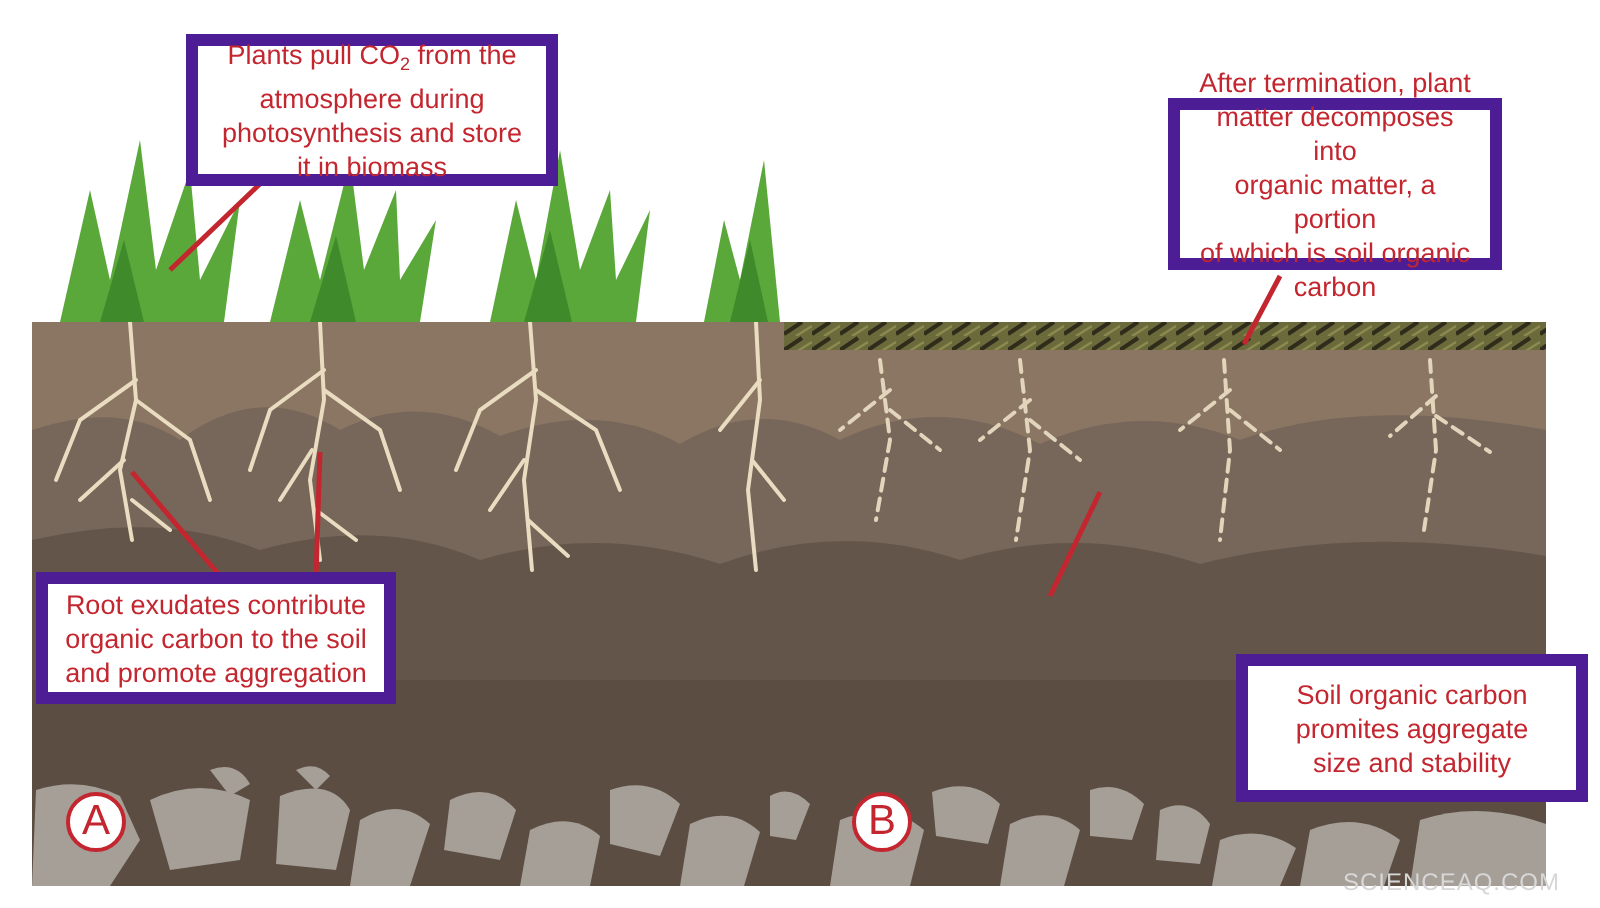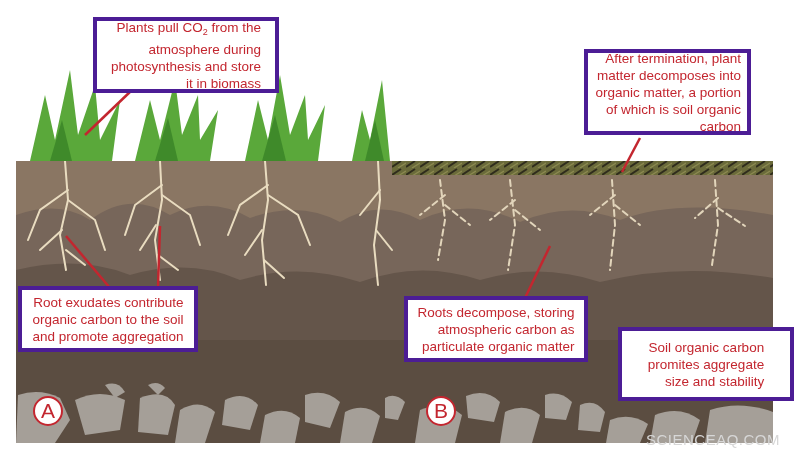--- a/index.html
+++ b/index.html
@@ -1,35 +1,35 @@
 <!DOCTYPE html>
 <html><head>
   <meta charset="utf-8">
   <style>
     html, body { margin: 0; padding: 0; background: #ffffff; }
     body { width: 800px; height: 454px; position: relative; overflow: hidden;
            font-family: "Liberation Sans", "DejaVu Sans", sans-serif; }
     .stage { position: absolute; left: 0; top: 0; width: 800px; height: 454px; }
     .stage svg { position: absolute; left: 0; top: 0; }
     .callout {
-      position: absolute; background: #ffffff; border: 4px solid #4c1d95;
-      color: #c3262f; text-align: right; box-sizing: border-box;
+      position: absolute; background: #ffffff; border: 6px solid #4c1d95;
+      color: #c3262f; text-align: center; box-sizing: border-box;
       display: flex; align-items: center; justify-content: center;
       font-size: 13.5px; line-height: 17px; padding: 2px 6px;
     }
     .callout span { white-space: pre-line; }
     .callout sub { font-size: 9px; vertical-align: -3px; }
     .badge {
       position: absolute; width: 26px; height: 26px; border-radius: 50%;
       background: #ffffff; border: 2px solid #c3262f; color: #c3262f;
       font-size: 21px; line-height: 26px; text-align: center; box-sizing: content-box;
     }
     .watermark {
       position: absolute; right: 20px; bottom: 6px; color: #d7d7d7;
-      font-size: 15px; letter-spacing: 0.5px;
+      font-size: 12px; letter-spacing: 0.5px;
     }
   </style>
 </head>
 <body>
 
 <div class="stage">
   <svg width="800" height="454" viewBox="0 0 800 454">
     <defs>
       <clipPath id="panelClip">
           <rect x="16" y="161" width="757" height="282"></rect>
@@ -146,25 +146,20 @@
 organic matter, a portion
 of which is soil organic carbon</span>
   </div>
 
   <div class="callout" style="left:18px; top:286px; width:180px; height:66px;">
     <span>Root exudates contribute
 organic carbon to the soil
 and promote aggregation</span>
   </div>
 
-  <div class="callout" style="left:404px; top:296px; width:184px; height:66px;">
-    <span>Roots decompose, storing
-atmospheric carbon as
-particulate organic matter</span>
-  </div>
 
   <div class="callout" style="left:618px; top:327px; width:176px; height:74px;">
     <span>Soil organic carbon
 promites aggregate
 size and stability</span>
   </div>
 
   <div class="badge" style="left:33px; top:396px;">A</div>
   <div class="badge" style="left:426px; top:396px;">B</div>
 

